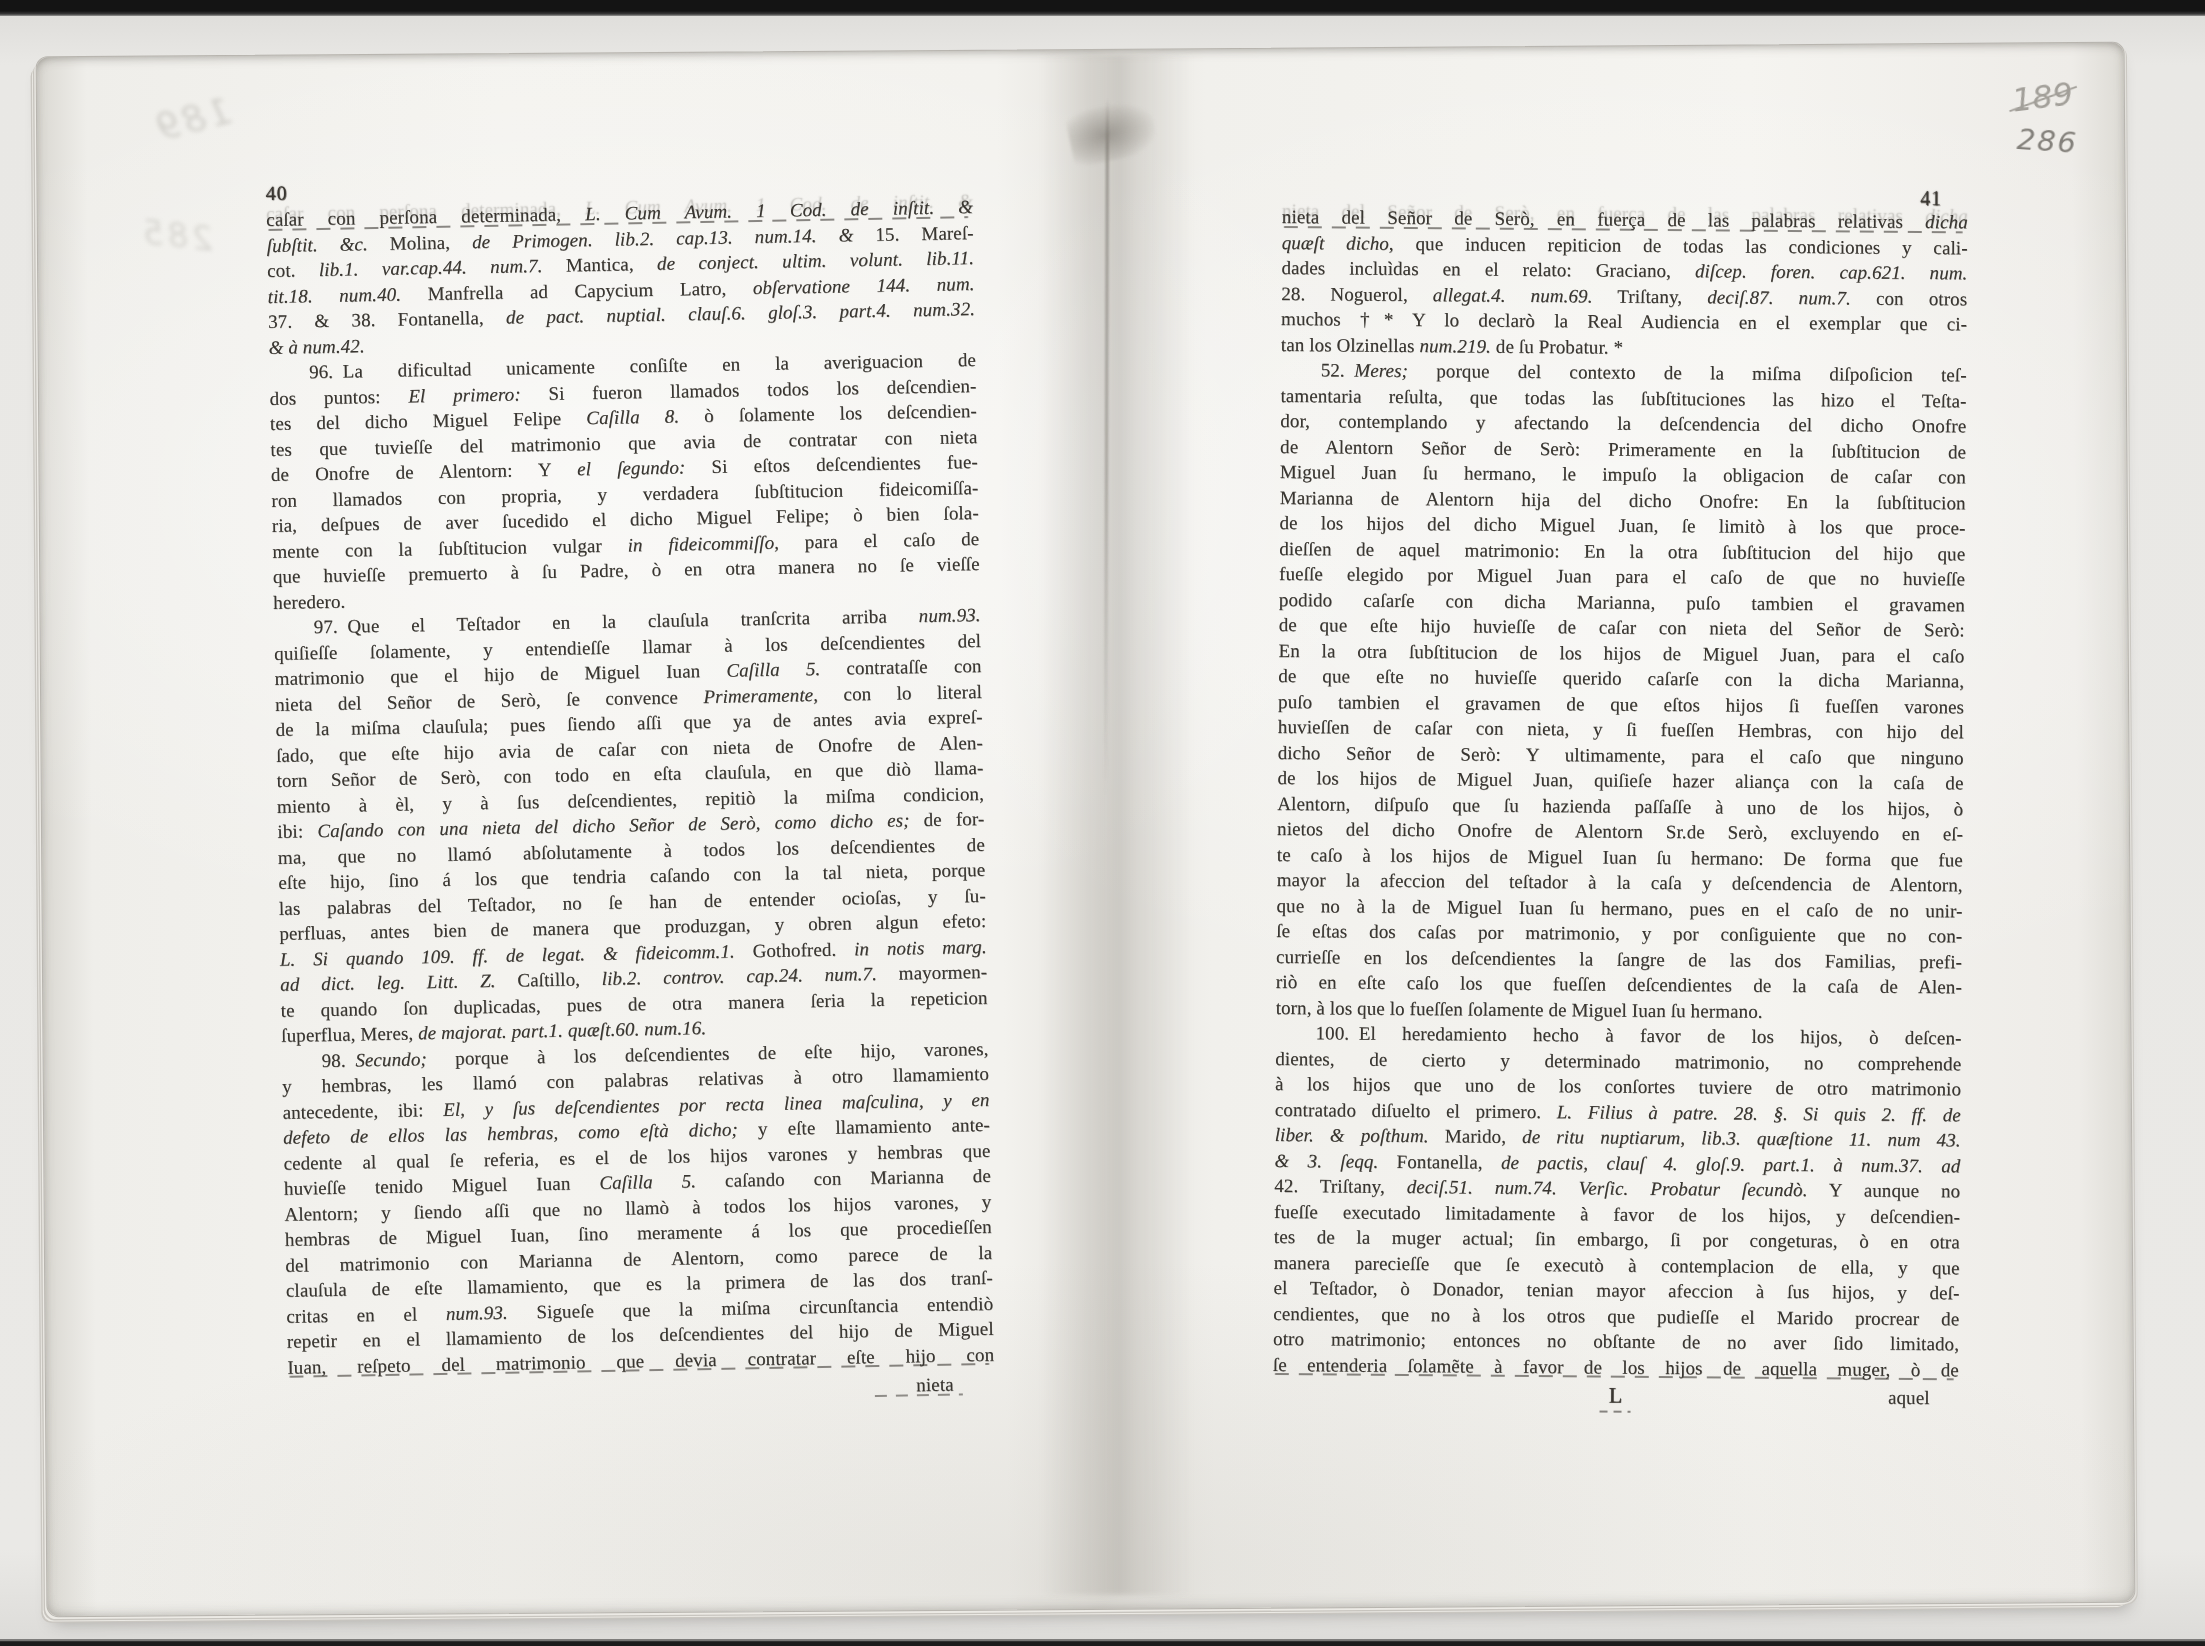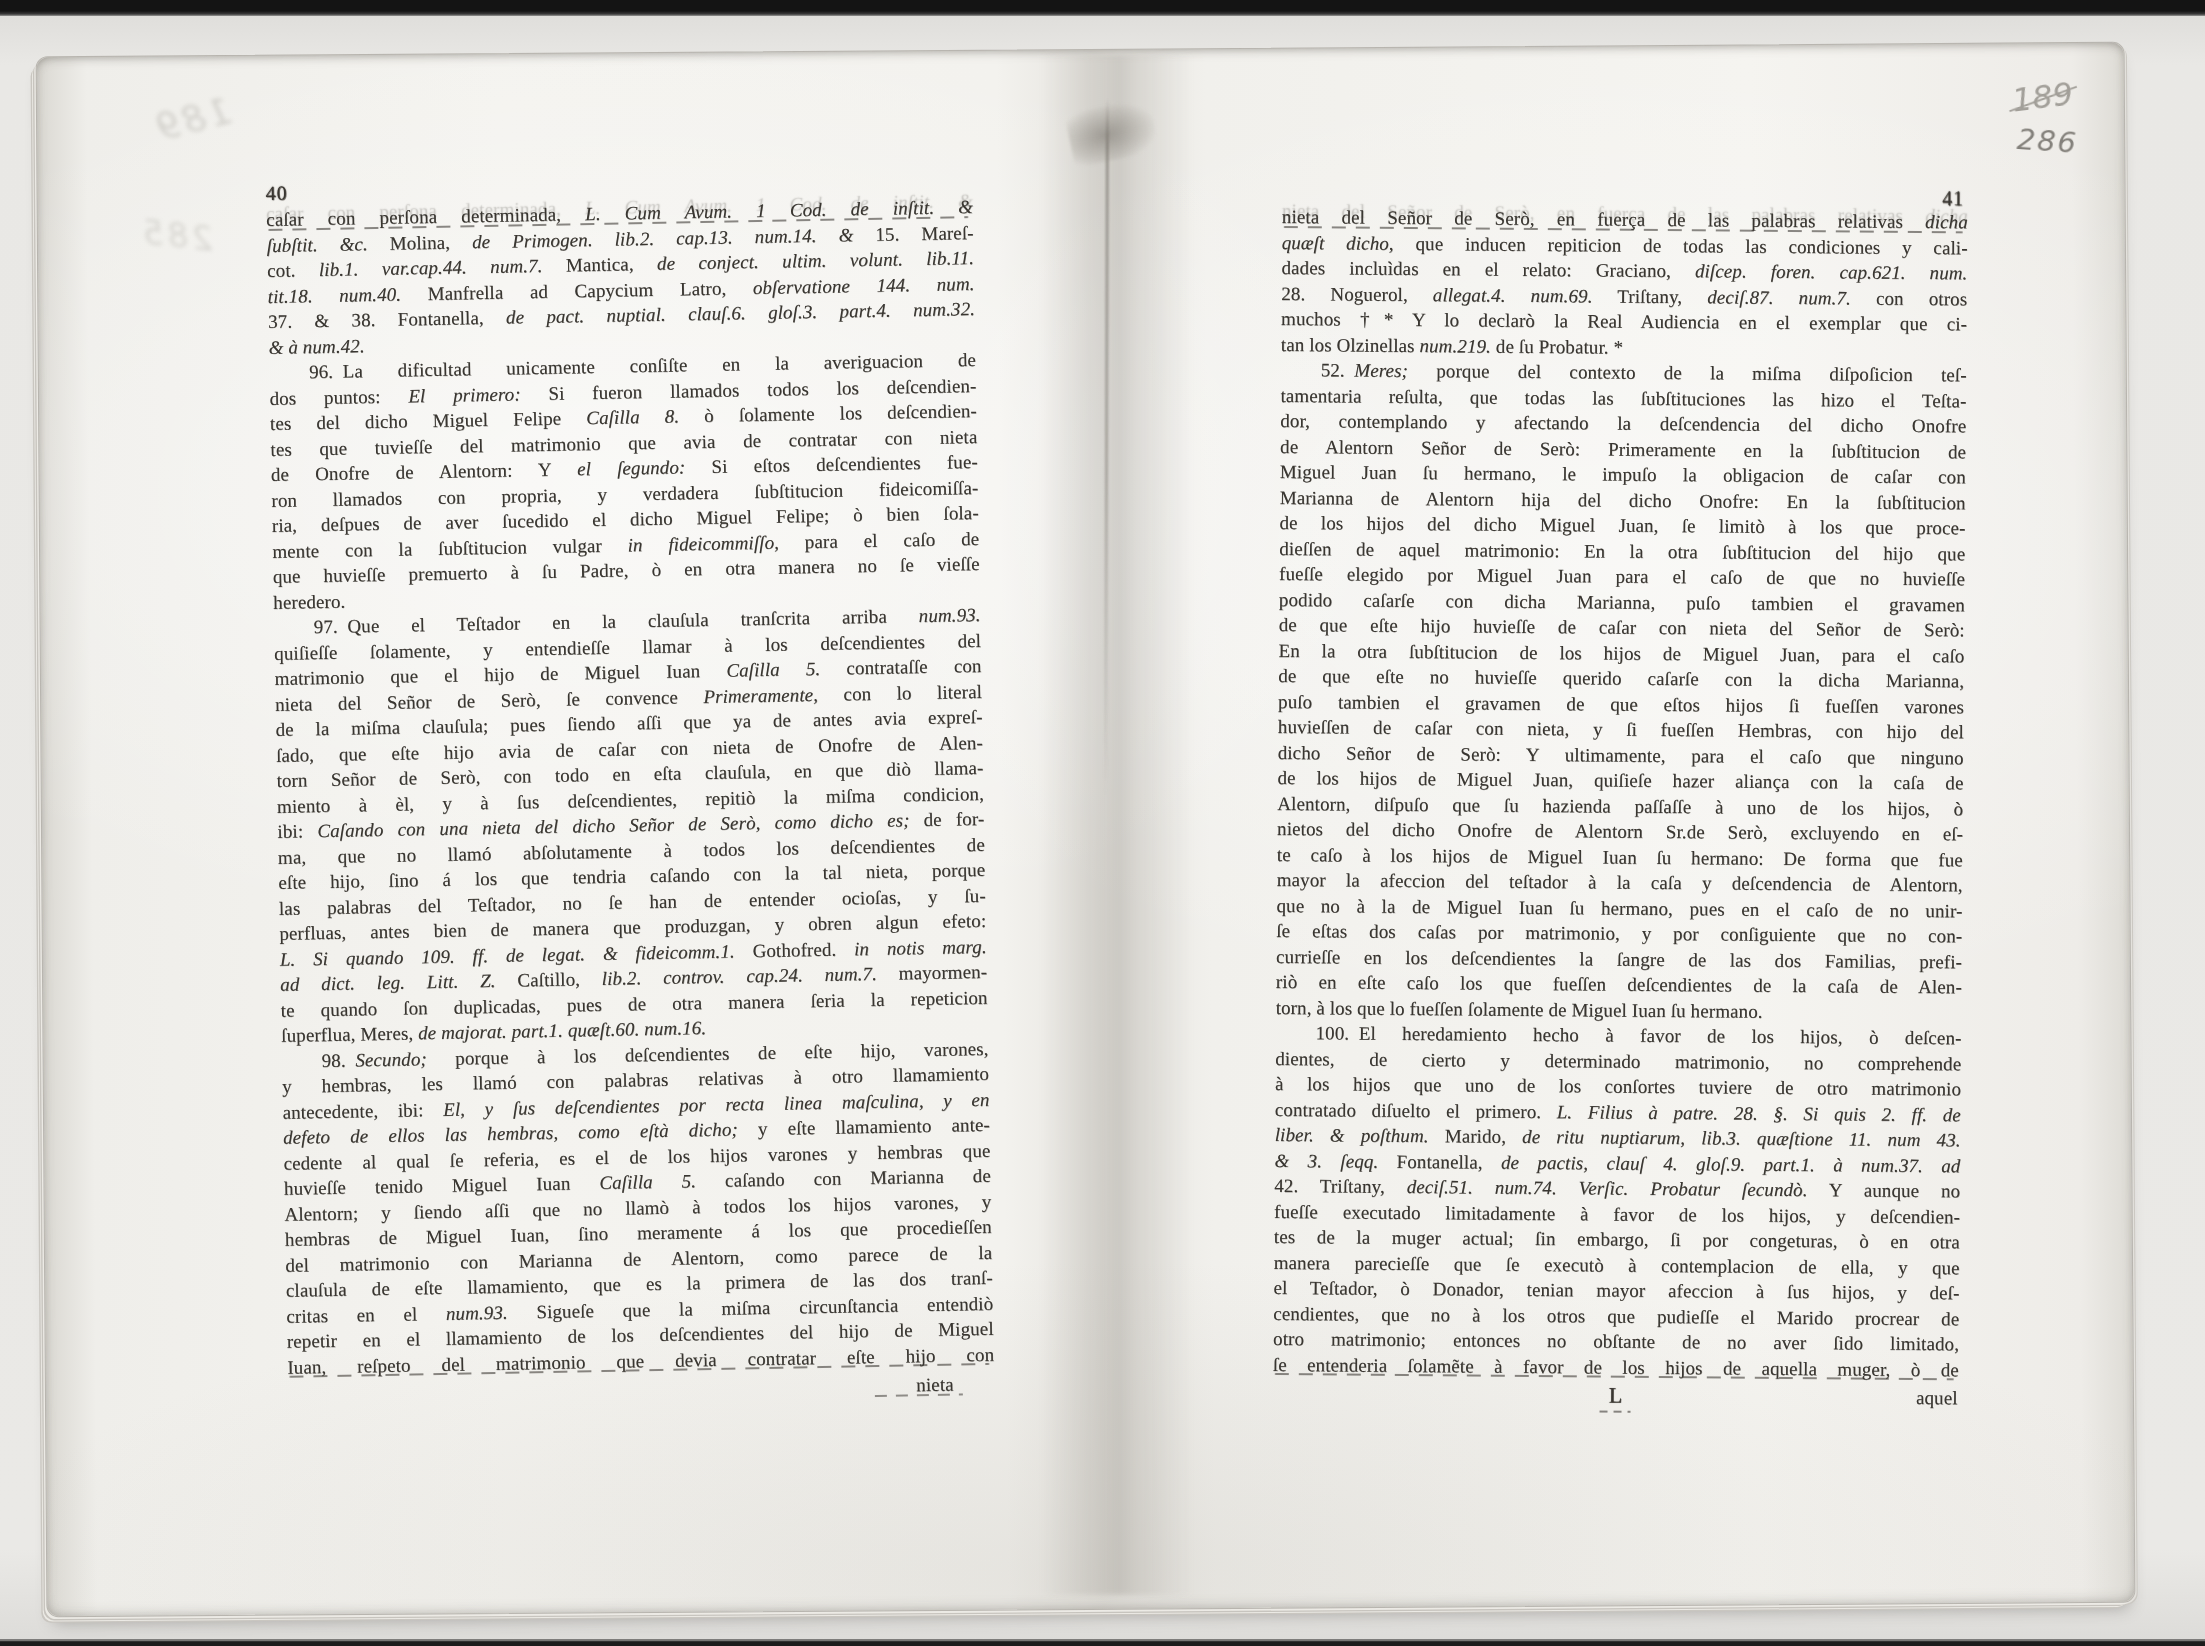--- a/index.html
+++ b/index.html
@@ -56,30 +56,30 @@
   .line.end{text-align-last:left;}
   .line.ind{text-indent:40px;}
   .line.gh{text-shadow:0.3px 0.4px 0.6px rgba(58,53,47,.5),0 -6px 1.4px rgba(70,64,56,.28);}
   .line.smudge::after{content:"";position:absolute;left:1.8px;right:4.6px;bottom:1.8px;height:1.8px;
     background:repeating-linear-gradient(90deg,rgba(48,44,39,.55) 0 14px,transparent 14px 24px);
     filter:blur(0.5px);border-radius:0.9px;}
   .it{font-style:italic;}
   .pagenum{position:absolute;font-size:20px;letter-spacing:0.9px;
     text-shadow:0 0 1.4px rgba(60,55,48,.75),0.6px 0.6px 0.5px rgba(60,55,48,.6);}
   .pagenum.pl{top:-25px;left:0;}
-  .pagenum.pr{top:-22px;right:4px;filter:blur(0.2px);text-align:center;}
+  .pagenum.pr{top:-22px;right:26px;filter:blur(0.2px);text-align:center;}
   .catchword-left{position:relative;text-align:right;padding-right:41px;margin-top:3.7px;height:25.4px;line-height:25.4px;}
   .catchword-left::after{content:"";position:absolute;right:32px;width:88px;bottom:0.9px;height:1.8px;
     background:repeating-linear-gradient(90deg,rgba(48,44,39,.5) 0 12px,transparent 12px 21px);filter:blur(0.5px);}
   .sigrow{position:relative;height:32px;margin-top:1.8px;}
   .sig-l{position:absolute;left:0;right:0;text-align:center;font-size:22px;line-height:28px;
     text-shadow:0 0 0.9px rgba(60,55,48,.7),0.5px 0.5px 0.5px rgba(60,55,48,.6);}
   .sig-l::after{content:"";position:absolute;left:calc(50% - 15.7px);width:31px;bottom:-2.8px;height:1.8px;
     background:repeating-linear-gradient(90deg,rgba(48,44,39,.55) 0 8.3px,transparent 8.3px 14px);filter:blur(0.4px);}
-  .catchword-right{position:absolute;right:1px;top:0;height:28px;line-height:28px;}
+  .catchword-right{position:absolute;right:29px;top:0;height:28px;line-height:28px;}
 
   
   .hand{position:absolute;font-family:"DejaVu Sans",sans-serif;font-style:italic;}
   .crossed{left:2012px;top:78px;font-size:32px;color:#8d8a83;opacity:.78;transform:rotate(-7deg);filter:blur(0.5px);}
   .crossed::after{content:"";position:absolute;left:-4.6px;right:-6.5px;top:52%;height:2.3px;background:#8d8a83;
     transform:rotate(-13deg);border-radius:1.4px;}
   .folio{left:2017px;top:124px;font-size:29px;color:#75726c;opacity:.88;transform:rotate(4deg);filter:blur(0.4px);letter-spacing:1.8px;}
   .show1{left:153px;top:98px;font-size:37px;color:#8f8c84;opacity:.30;transform:scaleX(-1) rotate(14deg);filter:blur(2.3px);letter-spacing:2.8px;}
   .show2{left:139px;top:216px;font-size:33px;color:#8f8c84;opacity:.26;transform:scaleX(-1) rotate(-6deg);filter:blur(2.3px);letter-spacing:3.7px;}
 </style>

